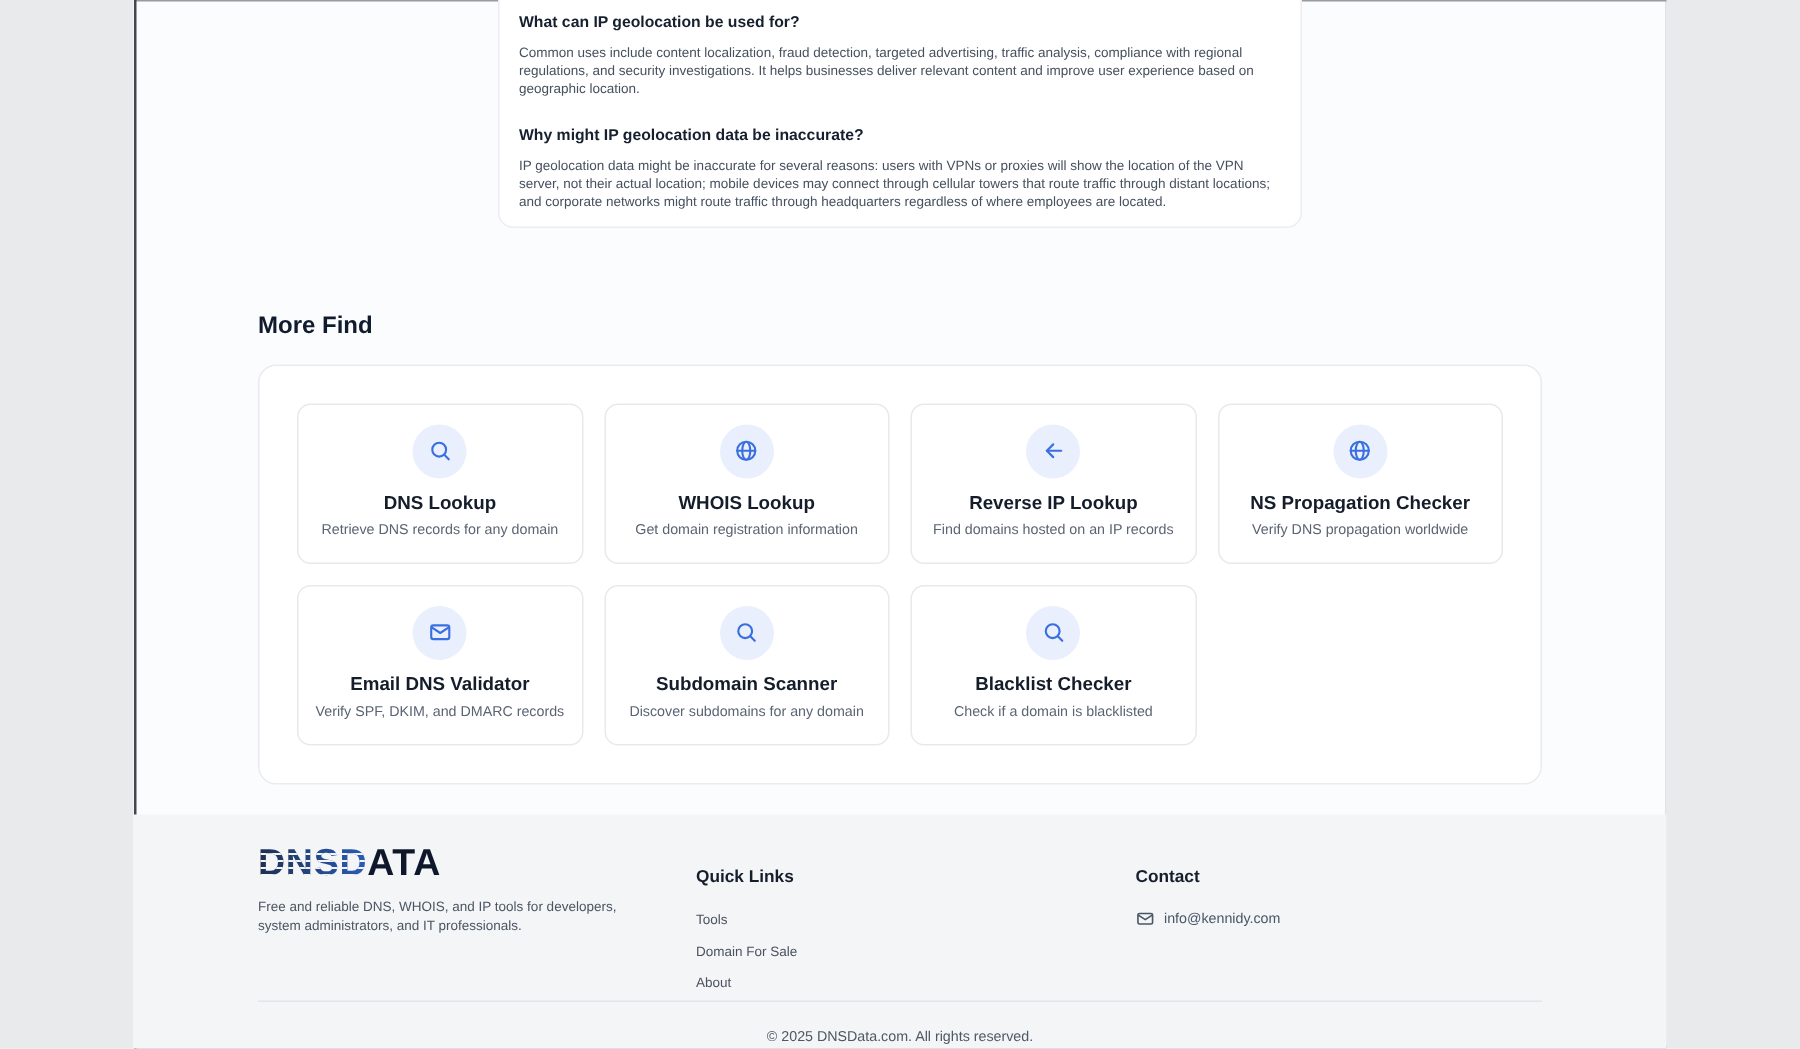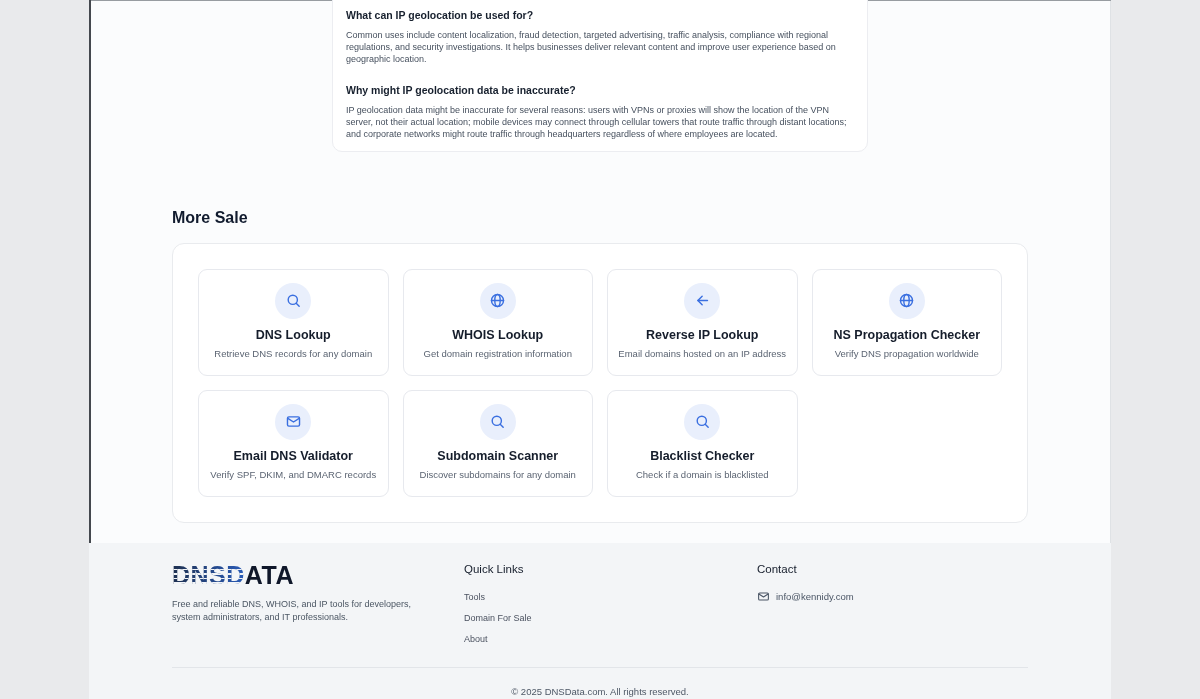--- a/index.html
+++ b/index.html
@@ -54,21 +54,21 @@
   .footer-grid { display:grid; grid-template-columns:292px 293px 1fr; height:104px; }
   .logo { font-weight:bold; font-size:25px; letter-spacing:.5px; line-height:1; cursor:pointer; display:inline-block; }
   .logo .striped {
     background-image:
       repeating-linear-gradient(to bottom, rgba(243,245,247,0) 0 3px, #f3f5f7 3px 4.6px),
       linear-gradient(90deg,#1e3050,#2a5cb8);
     -webkit-background-clip:text; background-clip:text; color:transparent;
   }
   .logo .solid { color:#0f172a; }
   .footer-tagline { font-size:9px; color:#4b5663; line-height:1.5; margin-top:10px; max-width:252px; }
-  .footer-col-title { font-size:11.5px; font-weight:normal; color:#161e2c; }
+  .footer-col-title { font-size:11.5px; font-weight:bold; color:#161e2c;margin-top:16px; }
   .footer-links { list-style:none; margin-top:17px; }
   .footer-links li { font-size:9px; color:#4b5260; margin-bottom:11px; cursor:pointer; }
   .contact-row { display:flex; align-items:center; gap:6px; margin-top:15px;
                  font-size:9.5px; color:#4a5565; cursor:pointer; }
   .footer-divider { border:none; border-top:1px solid #e2e5e9; margin-top:0; }
   .footer-copy { text-align:center; font-size:9.5px; color:#4e5866; margin-top:18px; }
 </style>
 </head>
 <body>
 
@@ -80,21 +80,21 @@
         <h3 class="faq-question">What can IP geolocation be used for?</h3>
         <p class="faq-answer">Common uses include content localization, fraud detection, targeted advertising, traffic analysis, compliance with regional regulations, and security investigations. It helps businesses deliver relevant content and improve user experience based on geographic location.</p>
       </div>
 
       <div class="faq-item">
         <h3 class="faq-question">Why might IP geolocation data be inaccurate?</h3>
         <p class="faq-answer">IP geolocation data might be inaccurate for several reasons: users with VPNs or proxies will show the location of the VPN server, not their actual location; mobile devices may connect through cellular towers that route traffic through distant locations; and corporate networks might route traffic through headquarters regardless of where employees are located.</p>
       </div>
     </section>
 
-  <h2 class="more-tools-title">More Sale</h2>
+  <h2 class="more-tools-title">More Find</h2>
 
   <section class="tools-container">
 
       <div class="tool-card">
         <span class="tool-icon-circle">
           <svg width="17" height="17" viewBox="0 0 24 24" fill="none" stroke="currentColor" stroke-width="2" stroke-linecap="round" stroke-linejoin="round">
             <circle cx="11" cy="11" r="6.5"></circle>
             <path d="M15.8 15.8L20 20"></path>
           </svg>
         </span>
@@ -115,21 +115,21 @@
       </div>
 
       <div class="tool-card">
         <span class="tool-icon-circle">
           <svg width="17" height="17" viewBox="0 0 24 24" fill="none" stroke="currentColor" stroke-width="2" stroke-linecap="round" stroke-linejoin="round">
             <path d="M19 12H5.5"></path>
             <path d="M11.5 18L5.5 12l6-6"></path>
           </svg>
         </span>
         <div class="tool-name">Reverse IP Lookup</div>
-        <div class="tool-desc">Email domains hosted on an IP address</div>
+        <div class="tool-desc">Find domains hosted on an IP records</div>
       </div>
 
       <div class="tool-card">
         <span class="tool-icon-circle">
           <svg width="17" height="17" viewBox="0 0 24 24" fill="none" stroke="currentColor" stroke-width="2" stroke-linecap="round" stroke-linejoin="round">
             <circle cx="12" cy="12" r="8.5"></circle>
             <path d="M3.5 12h17"></path>
             <ellipse cx="12" cy="12" rx="3.8" ry="8.5"></ellipse>
           </svg>
         </span>

